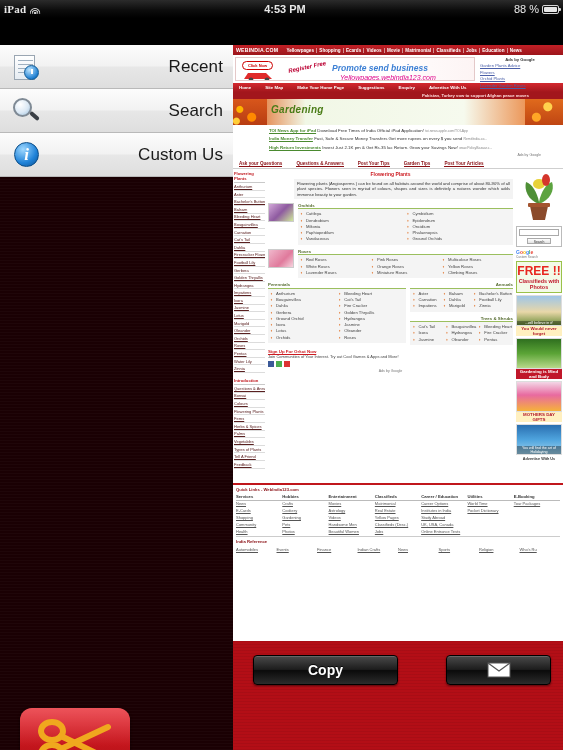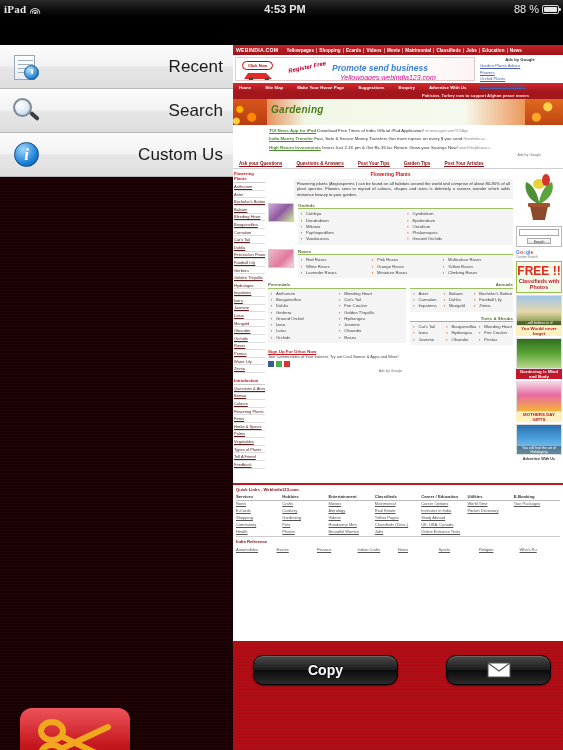--- a/index.html
+++ b/index.html
@@ -292,21 +292,21 @@
   .ft-col { flex:1; }
   .ft-col .h { font-size:4.2px; font-weight:bold; color:#333; border-bottom:1px solid #bbb; padding-bottom:1px; }
   .ft-col a { display:block; font-size:4px; color:#555; text-decoration:underline; padding: .9px 0; }
   .ft-sub { font-size:4.2px; font-weight:bold; color:#8a0f14; border-top:1px solid #ccc; margin-top:2px; padding-top:2px; }
 
   
   .toolbar { position: absolute; left:0; bottom:0; width:330px; height: 109px; }
   .tb-btn {
     position:absolute; top: 14px; height: 30px;
     background: linear-gradient(to bottom, #4a4a4a 0%, #1d1d1d 48%, #0b0b0b 52%, #2c2c2c 100%);
-    border: 1px solid #000; border-radius: 10px;
+    border: 1px solid #000; border-radius: 4px;
     box-shadow: inset 0 1px 0 rgba(255,255,255,.16), 0 1px 2px rgba(0,0,0,.5);
     color:#fff; font-size: 14px; font-weight: bold; text-shadow: 0 -1px 0 rgba(0,0,0,.8);
     display:flex; align-items:center; justify-content:center;
   }
   .tb-copy { left: 20px; width: 145px; }
   .tb-mail { left: 213px; width: 105px; }
   .env { width: 24px; height: 16px; position: relative; }
   .env svg { width: 24px; height: 16px; display:block; }
 </style>
 </head>

